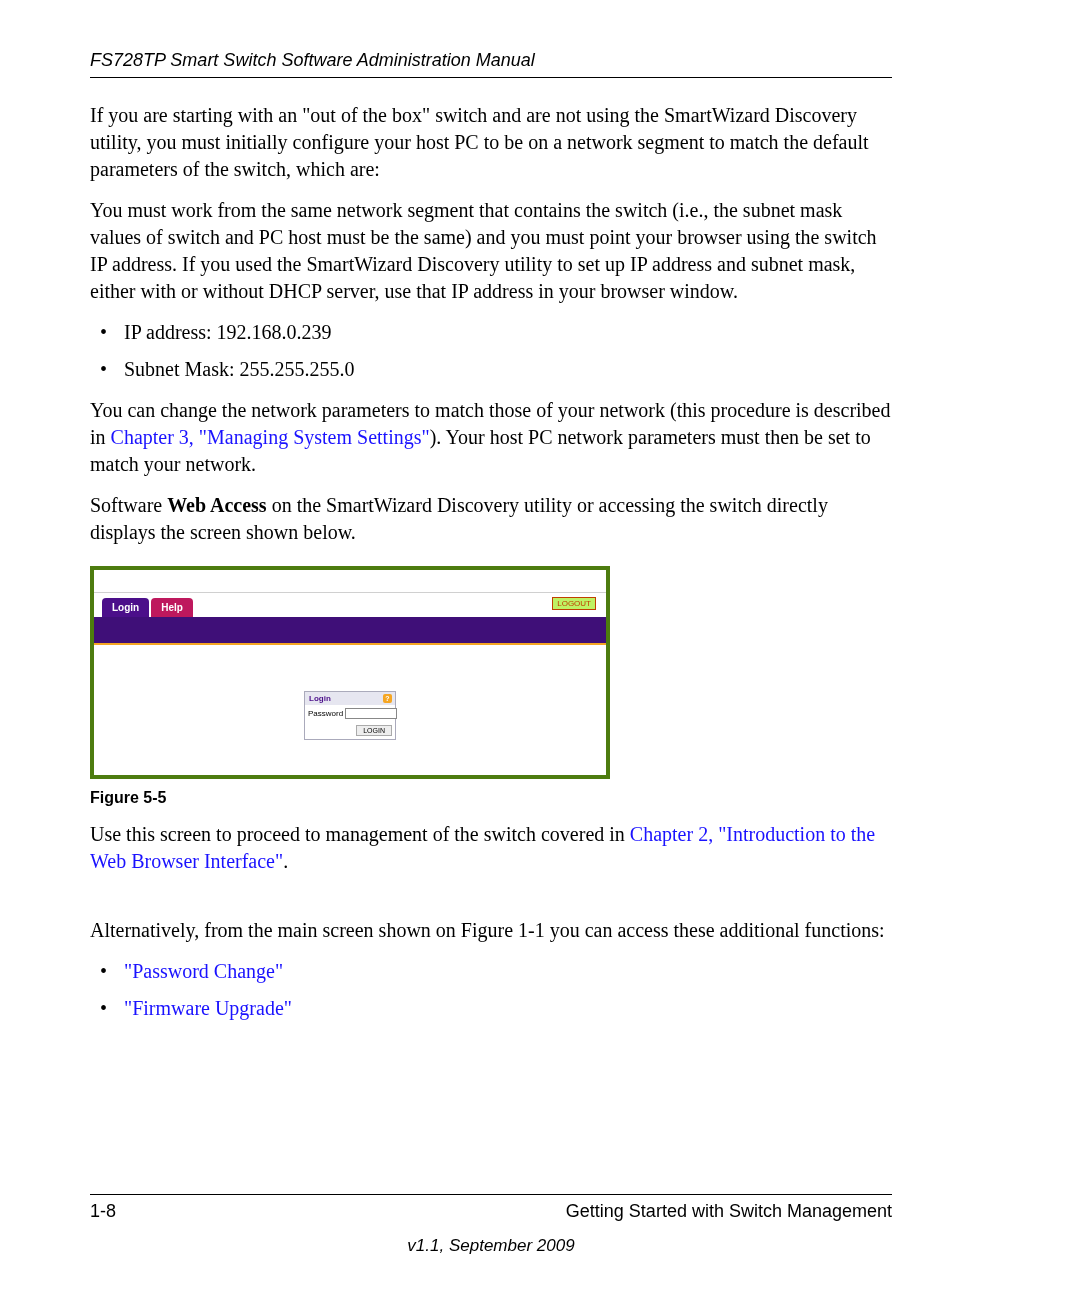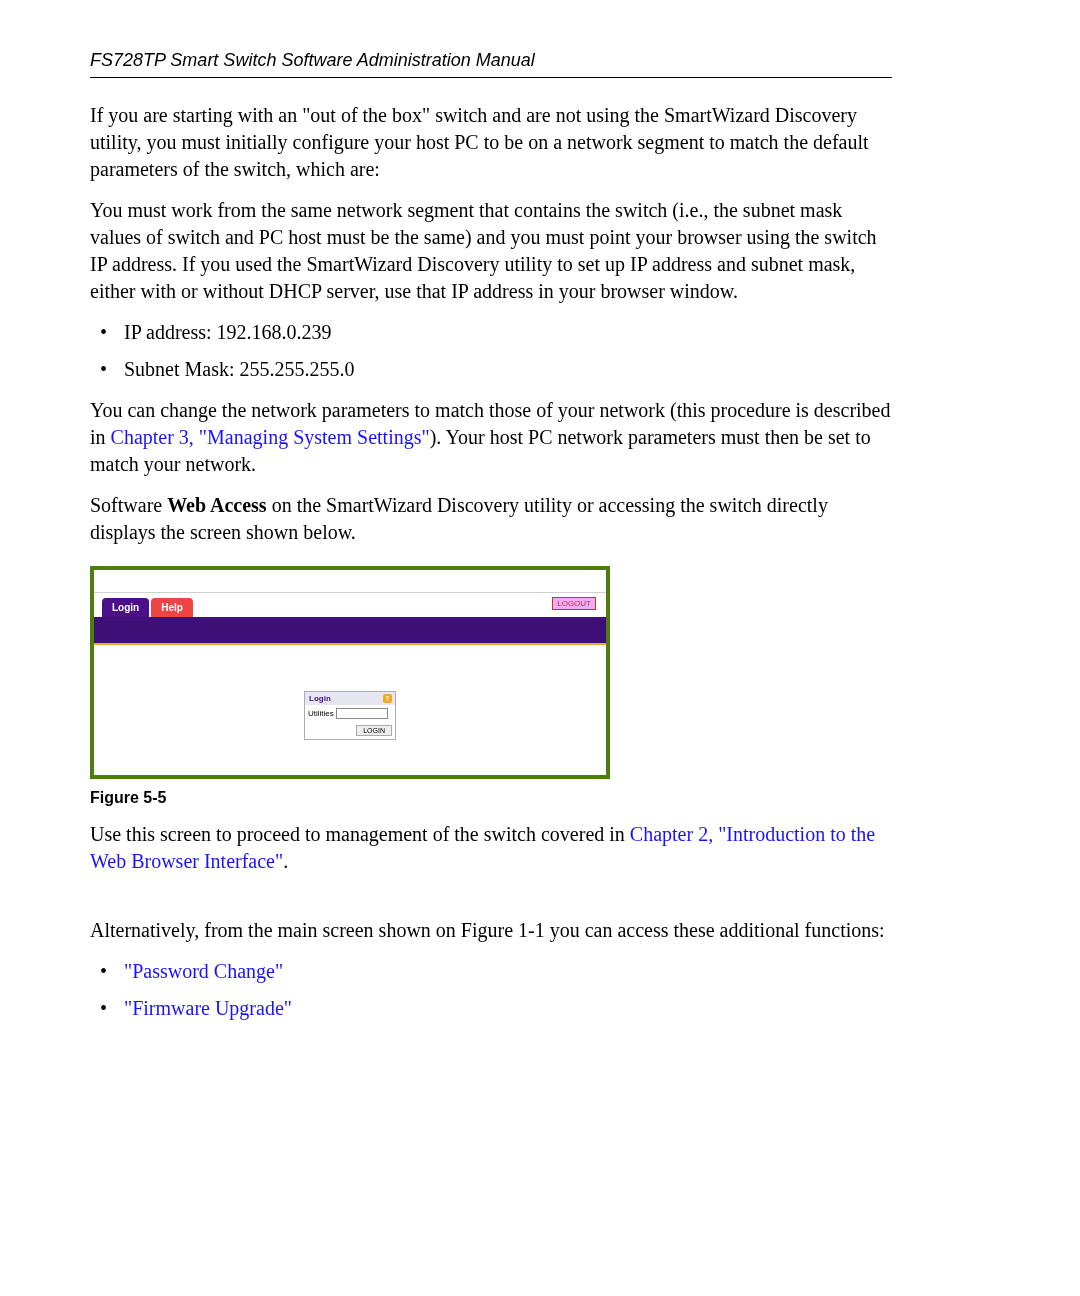--- a/index.html
+++ b/index.html
@@ -70,31 +70,31 @@
   .ls-tab {
     background: #4b0f8a;
     color: #fff;
     font-family: Arial, Helvetica, sans-serif;
     font-weight: bold;
     font-size: 10px;
     padding: 4px 10px;
     border-radius: 4px 4px 0 0;
     margin-right: 2px;
   }
-  .ls-tab.inactive { background: #ef4444; }
+  .ls-tab.inactive { background: #be185d; }
   .ls-logout {
     position: absolute;
     right: 10px;
     top: 4px;
     font-family: Arial, Helvetica, sans-serif;
     font-size: 8px;
     color: #c04000;
     border: 1px solid #c04000;
     padding: 1px 4px;
-    background: #f0abfc;
+    background: #bef264;
   }
   .ls-bar {
     height: 26px;
     background: #3f0f78;
     border-bottom: 2px solid #f5a623;
   }
   .ls-body {
     height: 130px;
     position: relative;
     background: #fff;
@@ -220,21 +220,21 @@
         <div class="ls-logout">LOGOUT</div>
       </div>
       <div class="ls-bar"></div>
       <div class="ls-body">
         <div class="login-box">
           <div class="login-box-head">
             <span>Login</span>
             <span class="q">?</span>
           </div>
           <div class="login-box-row">
-            <span>Utilities</span>
+            <span>Password</span>
             <input type="text" style="">
           </div>
           <div class="login-box-btn">
             <button>LOGIN</button>
           </div>
         </div>
       </div>
     </div>
   </div>
 
@@ -246,14 +246,21 @@
 
   <div class="spacer-after-section"></div>
 
   <p class="body">Alternatively, from the main screen shown on Figure 1-1 you can access these additional functions:</p>
 
   <ul class="bullets">
     <li><a href="#" class="link">"Password Change"</a></li>
     <li><a href="#" class="link">"Firmware Upgrade"</a></li>
   </ul>
 
+  <div class="footer">
+    <div class="footer-line">
+      <span>1-8</span>
+      <span>Getting Started with Switch Management</span>
+    </div>
+    <div class="footer-version">v1.1, September 2009</div>
+  </div>
 
 </div>
 
 </body></html>

